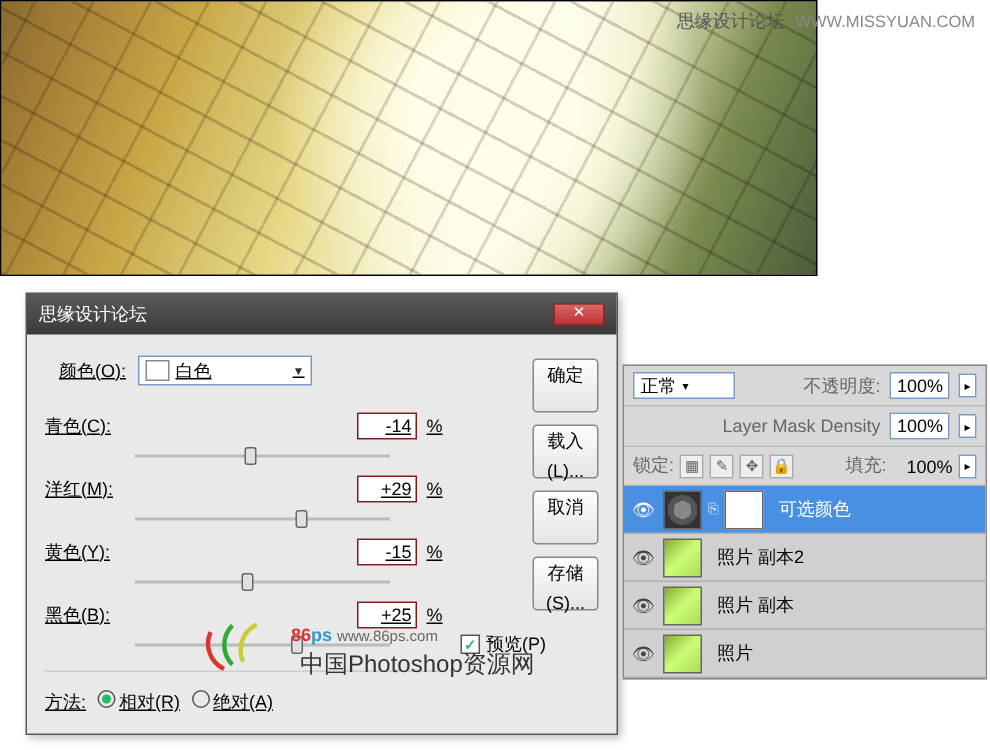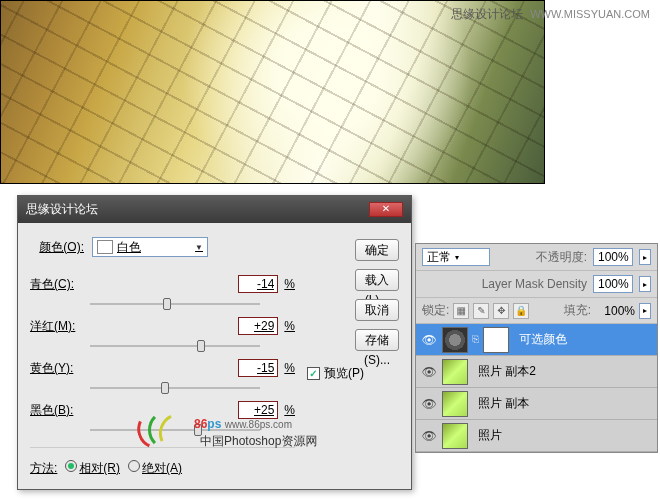--- a/index.html
+++ b/index.html
@@ -28,21 +28,21 @@
   .slider-row .track { flex: 1; height: 14px; position: relative; margin: 4px 0 0 60px; width: 170px; }
   .track::before { content:""; position:absolute; left:0; right:0; top:6px; height:2px; background:#bbb; }
   .thumb { position:absolute; top:1px; width:8px; height:12px; background:#e0e0e0; border:1px solid #666; border-radius:2px; }
   .valbox { width: 40px; height: 18px; border: 1px solid #7f1d1d; background: #fff; text-align: right; padding: 1px 3px; margin-left: auto; }
   .pct { margin-left: 6px; }
   .hr { height:1px; background:#ccc; margin:10px 0; }
   .method { display:flex; align-items:center; gap:8px; margin-top:12px; }
   .radio { width:12px; height:12px; border:1px solid #555; border-radius:50%; display:inline-block; position:relative; margin-right:2px; }
   .radio.on::after { content:""; position:absolute; inset:2px; background:#2b6; border-radius:50%; }
   .dlg-right { width: 92px; display:flex; flex-direction:column; gap:8px; padding-top:2px; }
-  .btn { height: 22px; border: 1px solid #888; background: linear-gradient(#fdfdfd, #e4e4e4); border-radius: 3px; text-align: center; line-height: 20px; margin-left: 48px; }
+  .btn { height: 36px; border: 1px solid #888; background: linear-gradient(#fdfdfd, #e4e4e4); border-radius: 3px; text-align: center; line-height: 20px; margin-left: 48px; }
   .chk { display:flex; align-items:center; gap:4px; margin-top:6px; }
   .chkbox { width:13px; height:13px; border:1px solid #555; background:#fff; display:inline-flex; align-items:center; justify-content:center; color:#2b7; font-size:10px; font-weight:bold; }
   .layers { position:absolute; left:415px; top:243px; width:243px; background:#d8d8d8; border:1px solid #888; }
   .lp-row { display:flex; align-items:center; padding:4px 6px; border-bottom:1px solid #bbb; gap:6px; }
   .lp-row .mini { border:1px solid #7a9bc4; background:#fff; height:18px; padding:0 4px; display:inline-flex; align-items:center; }
   .lp-row .car { font-size:8px; margin-left:4px; }
   .lp-label { color:#666; }
   .pctbox { width:40px; text-align:right; }
   .arrow { width:12px; height:16px; border:1px solid #7a9bc4; background:#fff; display:inline-flex; align-items:center; justify-content:center; font-size:8px; }
   .lock-row { display:flex; align-items:center; padding:4px 6px; border-bottom:1px solid #bbb; gap:4px; }
@@ -58,21 +58,21 @@
   .link-ic { font-size:9px; color:#eee; display:none; }
   .layer.sel .link-ic{ display:inline; }
   .logo { position:absolute; left:142px; top:410px; display:flex; align-items:flex-start; gap:4px; pointer-events:none; }
   .logo .sw { width:48px; height:44px; position:relative; }
   .logo .sw span { position:absolute; width:40px; height:40px; border:3px solid; border-color: transparent; border-left-color: currentColor; border-radius:50%; transform-origin: 20px 40px; }
   .logo .sw .r{ color:#d33; transform:rotate(-20deg); left:2px; top:-2px;}
   .logo .sw .g{ color:#3a3; transform:rotate(0deg); left:6px; top:0;}
   .logo .sw .y{ color:#cc3; transform:rotate(20deg); left:10px; top:2px;}
   .logo-txt { font-size:20px; font-weight:bold; color:#39c; }
   .logo-txt .b { color:#d33; }
-  .logo-cn { font-size:12px; color:#333; margin-left:6px; }
+  .logo-cn { font-size:16px; color:#333; margin-left:6px; }
   .logo-url { font-size:10px; color:#666; }
 </style>
 </head>
 <body>
 
 <div class="canvas"></div>
 
 <div class="watermark-top">
   <span>思缘设计论坛</span>
   <span class="sub">WWW.MISSYUAN.COM</span>

